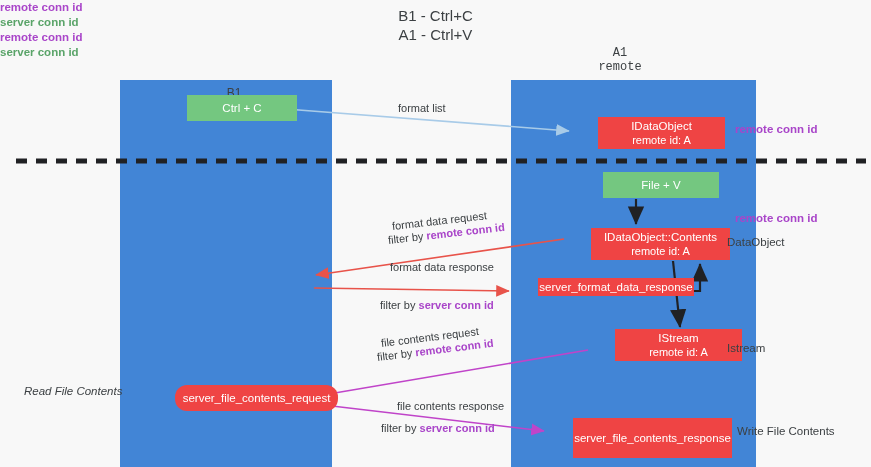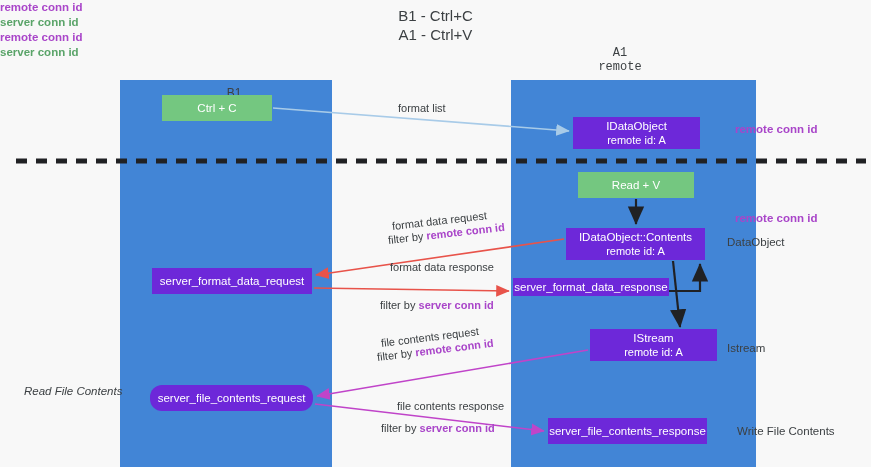--- a/index.html
+++ b/index.html
@@ -27,34 +27,35 @@
   #title{
     position:absolute;left:0;top:6px;width:871px;text-align:center;
     font-size:15px;line-height:19px;color:#3c4043;white-space:pre-line;
   }
 
   .node{
     position:absolute;display:flex;flex-direction:column;
     align-items:center;justify-content:center;
     color:#ffffff;font-size:11.5px;line-height:14px;text-align:center;
     box-sizing:border-box;
+    margin-left:25px;
   }
   .node .l2{font-size:11px;}
   .green{background:#74c780;}
-  .orange{background:#6d28d9;}
+  .orange{background:#ef4444;}
 
   #n-ctrlc{left:162px;top:95px;width:110px;height:26px;}
   #n-idataobject{left:573px;top:117px;width:127px;height:32px;}
   #n-ctrlv{left:578px;top:172px;width:116px;height:26px;}
   #n-getdata{left:566px;top:228px;width:139px;height:32px;}
   #n-sfdreq{left:152px;top:268px;width:160px;height:26px;}
   #n-sfdresp{left:513px;top:278px;width:156px;height:18px;}
   #n-istream{left:590px;top:329px;width:127px;height:32px;}
   #n-sfcreq{left:150px;top:385px;width:163px;height:26px;border-radius:12px;}
-  #n-sfcresp{left:548px;top:418px;width:159px;height:26px;}
+  #n-sfcresp{left:548px;top:418px;width:159px;height:40px;}
 
   .edge-label{
     position:absolute;font-size:11px;line-height:14px;color:#3c4043;
     white-space:nowrap;
   }
   .purple{color:#a945c9;font-weight:bold;}
   .green-t{color:#5aa469;font-weight:bold;}
 
   .side-label{
     position:absolute;font-size:11.5px;line-height:15px;color:#3c4043;
@@ -142,31 +143,28 @@
   <div class="node green" id="n-ctrlc">
     <div>Ctrl + C</div>
   </div>
 
   <div class="node orange" id="n-idataobject">
     <div>IDataObject</div>
     <div class="l2">remote id: A</div>
   </div>
 
   <div class="node green" id="n-ctrlv">
-    <div>Read + V</div>
+    <div>File + V</div>
   </div>
 
   <div class="node orange" id="n-getdata">
     <div>IDataObject::Contents</div>
     <div class="l2">remote id: A</div>
   </div>
 
-  <div class="node orange" id="n-sfdreq">
-    <div>server_format_data_request</div>
-  </div>
 
   <div class="node orange" id="n-sfdresp">
     <div>server_format_data_response</div>
   </div>
 
   <div class="node orange" id="n-istream">
     <div>IStream</div>
     <div class="l2">remote id: A</div>
   </div>
 

